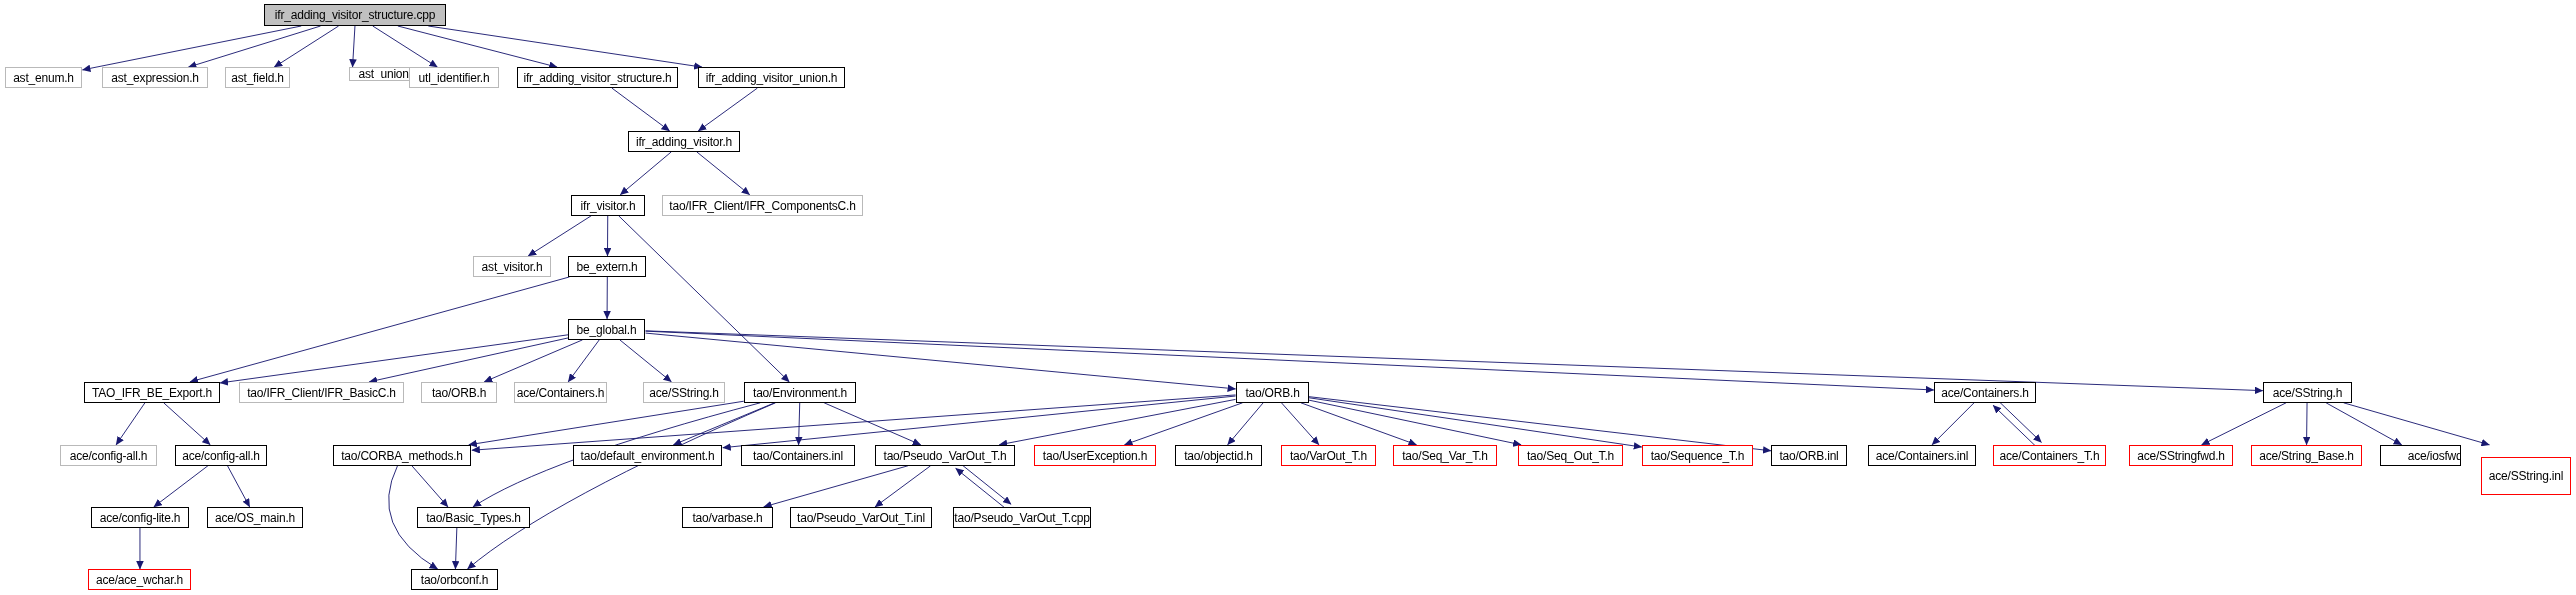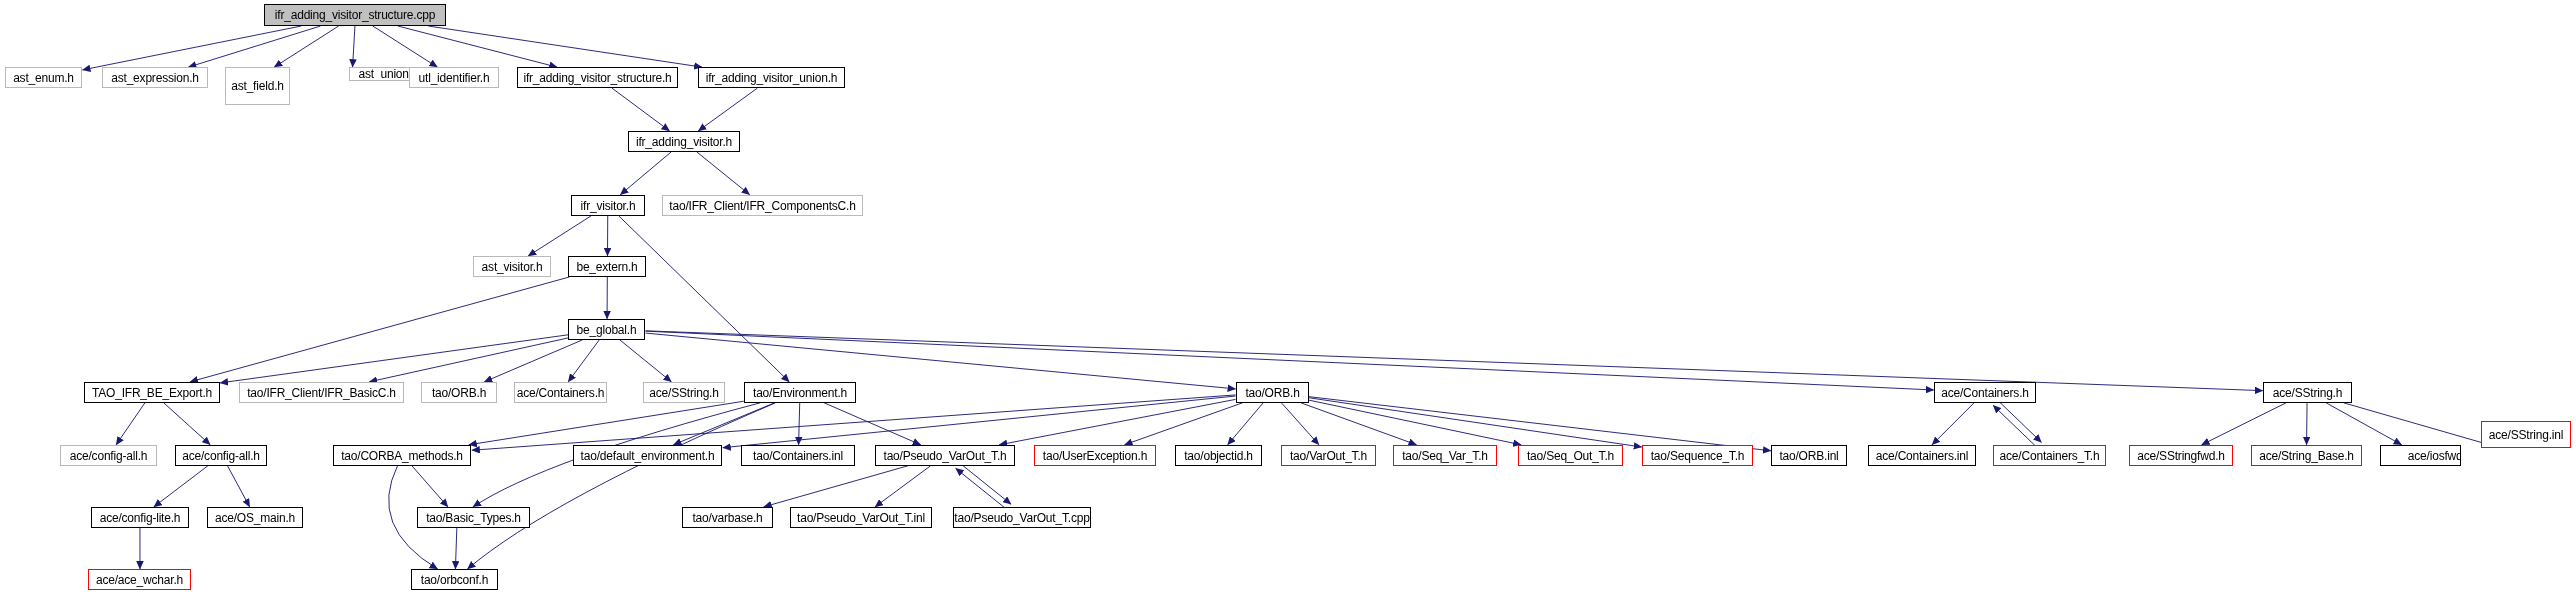--- a/index.html
+++ b/index.html
@@ -79,21 +79,21 @@
       <path d="M2380.3,477.1 L2432.3,527.1" fill="none" stroke="#191970" stroke-width="1.1" marker-end="url(#arr)"></path>
       <path d="M2426.7,532.9 L2374.7,482.9" fill="none" stroke="#191970" stroke-width="1.1" marker-end="url(#arr)"></path>
       <path d="M2723.8,480.0 L2623.2,530.0" fill="none" stroke="#191970" stroke-width="1.1" marker-end="url(#arr)"></path>
       <path d="M2748.8,480.0 L2748.2,530.0" fill="none" stroke="#191970" stroke-width="1.1" marker-end="url(#arr)"></path>
       <path d="M2771.5,480.0 L2861.5,530.0" fill="none" stroke="#191970" stroke-width="1.1" marker-end="url(#arr)"></path>
       <path d="M2792.4,480.0 L2966.1,530.0" fill="none" stroke="#191970" stroke-width="1.1" marker-end="url(#arr)"></path>
     </svg>
 <div class="node root" style="left: 264px; top: 4.2px; width: 182px; height: 22px; background: rgb(192, 192, 192);">ifr_adding_visitor_structure.cpp</div>
     <div class="node gray" style="left: 5px; top: 67px; width: 77px; height: 21px; text-align: center;">ast_enum.h</div>
     <div class="node gray" style="left: 102px; top: 67px; width: 106px; height: 21px;">ast_expression.h</div>
-    <div class="node gray" style="left: 225px; top: 67px; width: 65px; height: 38px;">ast_field.h</div>
+    <div class="node gray" style="left: 225px; top: 67px; width: 65px; height: 21px;">ast_field.h</div>
     <div class="node gray" style="left: 312px; top: 67px; width: 79px; height: 14px; margin-left: 37px;">ast_union.h</div>
     <div class="node gray" style="left: 409px; top: 67px; width: 90px; height: 21px;">utl_identifier.h</div>
     <div class="node black" style="left: 517px; top: 67px; width: 161px; height: 21px;">ifr_adding_visitor_structure.h</div>
     <div class="node black" style="left: 698px; top: 67px; width: 147px; height: 21px;">ifr_adding_visitor_union.h</div>
     <div class="node black" style="left: 628px; top: 131px; width: 112px; height: 21px;">ifr_adding_visitor.h</div>
     <div class="node black" style="left: 571px; top: 195px; width: 74px; height: 21px;">ifr_visitor.h</div>
     <div class="node gray" style="left: 662px; top: 195px; width: 201px; height: 21px;">tao/IFR_Client/IFR_ComponentsC.h</div>
     <div class="node gray" style="left: 473px; top: 256px; width: 78px; height: 21px;">ast_visitor.h</div>
     <div class="node black" style="left: 568px; top: 256px; width: 78px; height: 21px;">be_extern.h</div>
     <div class="node black" style="left: 568px; top: 319px; width: 77px; height: 21px;">be_global.h</div>
@@ -117,21 +117,21 @@
     <div class="node red" style="left: 1281px; top: 445px; width: 95px; height: 21px;">tao/VarOut_T.h</div>
     <div class="node red" style="left: 1393px; top: 445px; width: 104px; height: 21px;">tao/Seq_Var_T.h</div>
     <div class="node red" style="left: 1518px; top: 445px; width: 105px; height: 21px;">tao/Seq_Out_T.h</div>
     <div class="node red" style="left: 1642px; top: 445px; width: 111px; height: 21px;">tao/Sequence_T.h</div>
     <div class="node black" style="left: 1771px; top: 445px; width: 76px; height: 21px;">tao/ORB.inl</div>
     <div class="node black" style="left: 1868px; top: 445px; width: 108px; height: 21px;">ace/Containers.inl</div>
     <div class="node red" style="left: 1993px; top: 445px; width: 113px; height: 21px;">ace/Containers_T.h</div>
     <div class="node red" style="left: 2129px; top: 445px; width: 104px; height: 21px;">ace/SStringfwd.h</div>
     <div class="node red" style="left: 2251px; top: 445px; width: 111px; height: 21px;">ace/String_Base.h</div>
     <div class="node black" style="left: 2380px; top: 445px; width: 81px; height: 21px; padding-left: 39px;">ace/iosfwd.h</div>
-    <div class="node red" style="left: 2481px; top: 421px; width: 90px; height: 27px;">ace/SString.inl</div>
+    <div class="node red" style="left: 2481px; top: 457px; width: 90px; height: 38px;">ace/SString.inl</div>
     <div class="node black" style="left: 91px; top: 507px; width: 98px; height: 21px;">ace/config-lite.h</div>
     <div class="node black" style="left: 207px; top: 507px; width: 96px; height: 21px;">ace/OS_main.h</div>
     <div class="node black" style="left: 417px; top: 507px; width: 113px; height: 21px;">tao/Basic_Types.h</div>
     <div class="node black" style="left: 682px; top: 507px; width: 91px; height: 21px;">tao/varbase.h</div>
     <div class="node black" style="left: 790px; top: 507px; width: 142px; height: 21px;">tao/Pseudo_VarOut_T.inl</div>
     <div class="node black" style="left: 953px; top: 507px; width: 138px; height: 21px;">tao/Pseudo_VarOut_T.cpp</div>
     <div class="node red" style="left: 88px; top: 569px; width: 103px; height: 21px;">ace/ace_wchar.h</div>
     <div class="node black" style="left: 411px; top: 569px; width: 87px; height: 21px;">tao/orbconf.h</div>
   </div>
 

